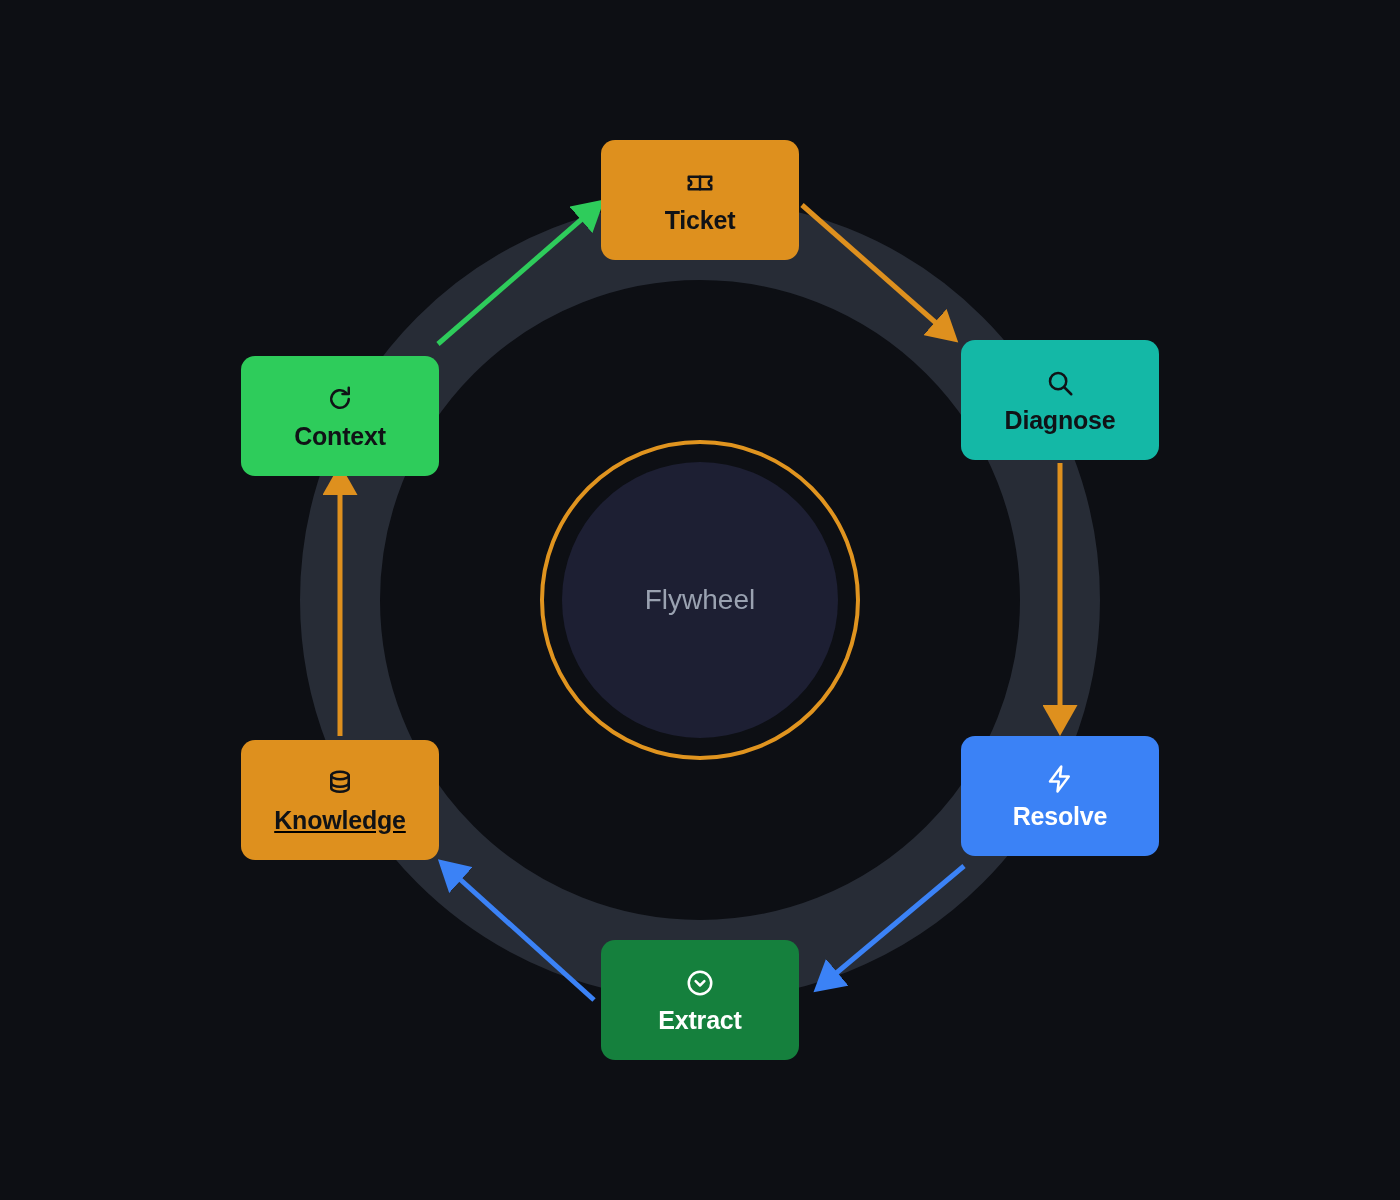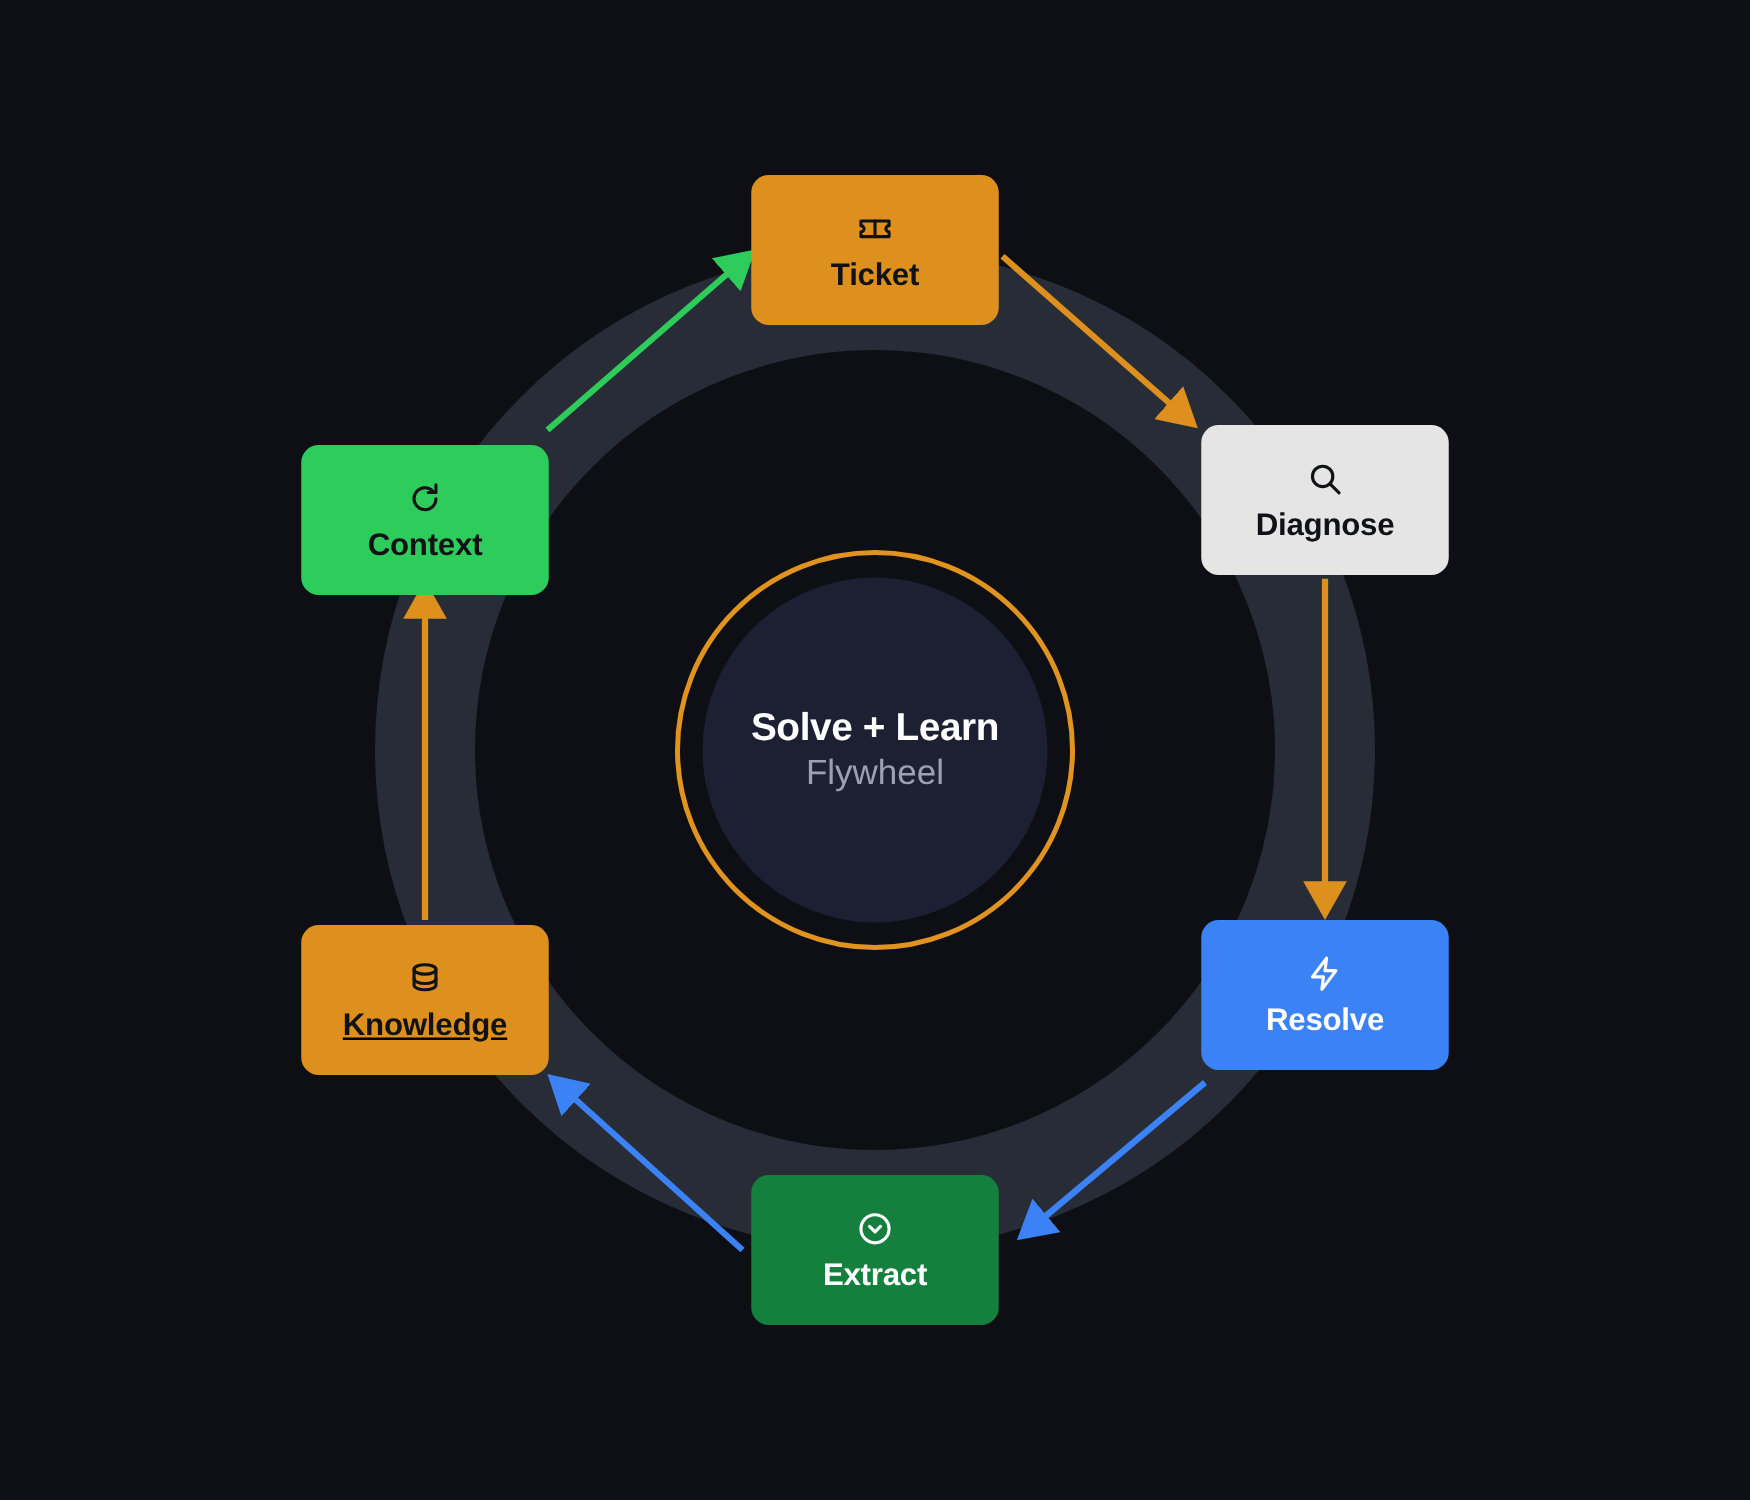--- a/index.html
+++ b/index.html
@@ -85,21 +85,21 @@
   }
   .node-icon {
     display: block;
     width: 30px;
     height: 30px;
   }
   .node.dark-on   .node-label { color: #101216; }
   .node.light-on  .node-label { color: #ffffff; }
 
   .n-ticket    { left: 601px;  top: 140px; background: #de901e; }
-  .n-diagnose  { left: 961px;  top: 340px; background: #e5e5e5; }
+  .n-diagnose  { left: 961px;  top: 340px; background: #14b8a6; }
   .n-resolve   { left: 961px;  top: 736px; background: #3b82f6; }
   .n-extract   { left: 601px;  top: 940px; background: #15803d; }
   .n-knowledge { left: 241px;  top: 740px; background: #de901e; text-decoration: underline; }
   .n-context   { left: 241px;  top: 356px; background: #2ecc5b; }
 </style>
 </head>
 <body>
 
 <div id="canvas">
 
@@ -126,21 +126,20 @@
 
     <line x1="594" y1="1000" x2="452" y2="872" stroke="#3b82f6" stroke-width="5" marker-end="url(#ah-blue)"></line>
 
     <line x1="340" y1="736" x2="340" y2="483" stroke="#de901e" stroke-width="5" marker-end="url(#ah-orange)"></line>
 
     <line x1="438" y1="344" x2="590" y2="212" stroke="#2ecc5b" stroke-width="5" marker-end="url(#ah-green)"></line>
   </svg>
 
   <div class="hub">
     <div class="hub-inner">
-      <div class="hub-title">Solve + Learn</div>
       <div class="hub-sub">Flywheel</div>
     </div>
   </div>
 
   <div class="node n-ticket dark-on">
     <svg class="node-icon" viewBox="0 0 24 24" fill="none" stroke="#101216" stroke-width="2" stroke-linecap="round" stroke-linejoin="round">
       <path d="M3 7h18v3a2 2 0 0 0 0 4v3H3v-3a2 2 0 0 0 0-4V7z"></path>
       <line x1="12" y1="7" x2="12" y2="17"></line>
     </svg>
     <div class="node-label">Ticket</div>

